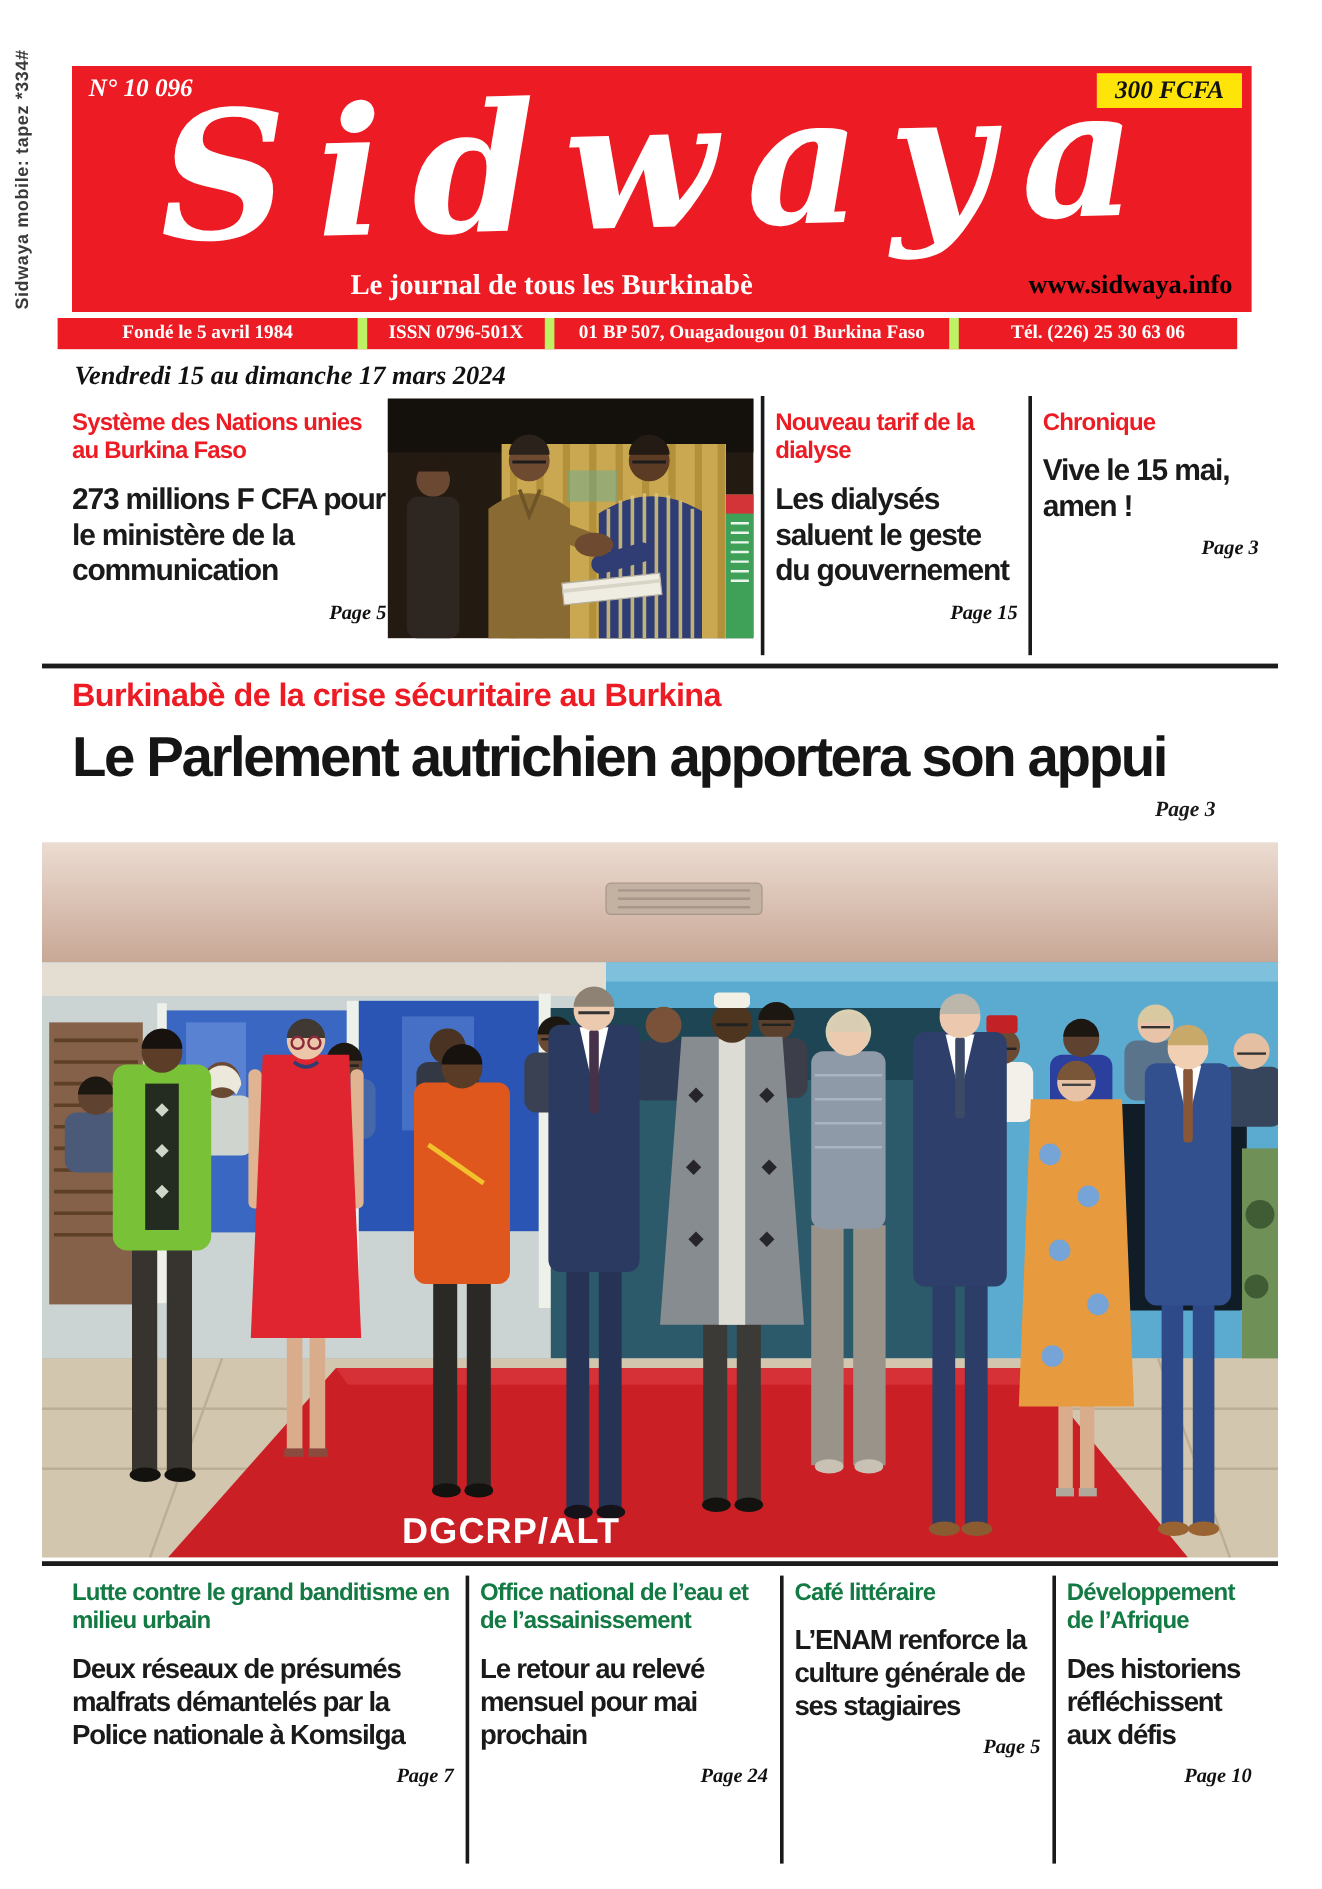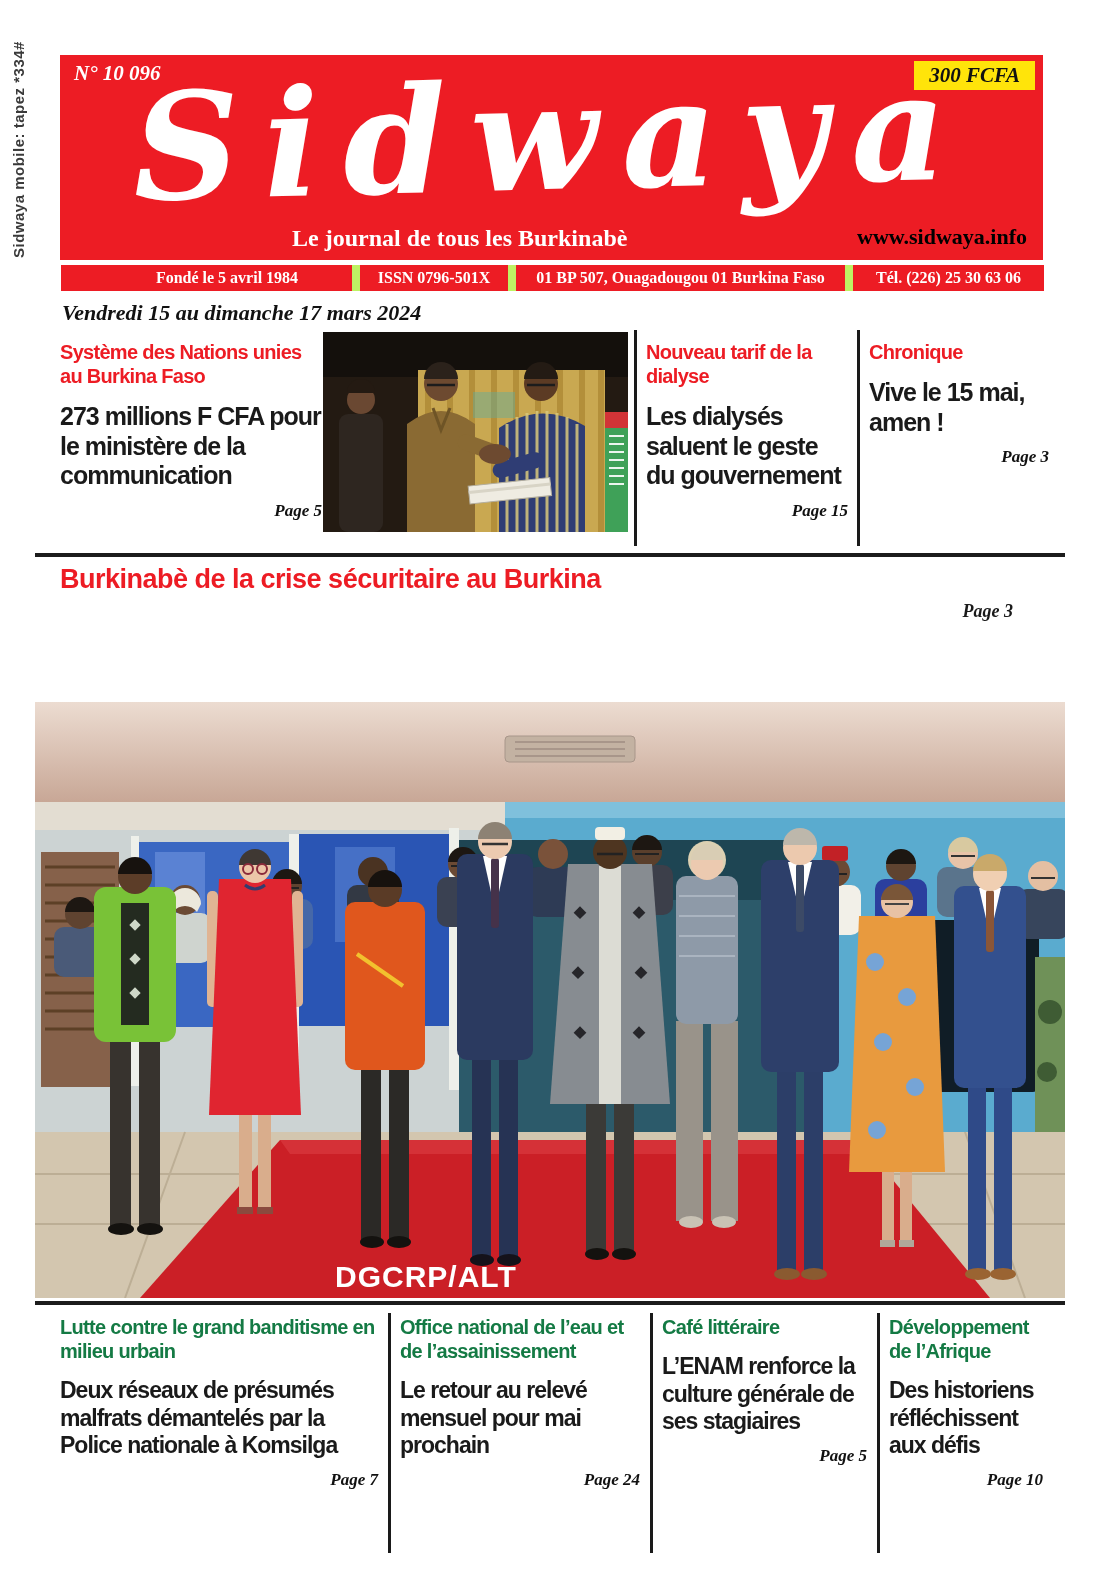--- a/index.html
+++ b/index.html
@@ -46,22 +46,22 @@
     position:absolute; left:232px; bottom:8px;
     color:#fff; font-family:"Liberation Serif", serif; font-weight:bold; font-size:24px;
   }
   .masthead-website {
     position:absolute; right:16px; bottom:10px;
     color:#000000; font-family:"Liberation Serif", serif; font-weight:bold; font-size:22px;
   }
 
   
   .info-bar {
-    position:absolute; left:61px; top:265px; width:983px; height:26px;
-    background:#ED1C24; display:flex; align-items:center;padding-left:41px;
+    position:absolute; left:48px; top:265px; width:983px; height:26px;
+    background:#ED1C24; display:flex; align-items:center;
   }
   .info-cell {
     color:#fff; font-family:"Liberation Serif", serif; font-weight:bold; font-size:16px;
     text-align:center; height:100%; display:flex; align-items:center; justify-content:center;
   }
   .info-cell + .info-cell { border-left:8px solid #bef264; }
   .ic1 { width:250px; } .ic2 { width:156px; } .ic3 { width:337px; } .ic4 { flex:1; }
 
   .date-line {
     position:absolute; left:62px; top:300px;
@@ -206,20 +206,21 @@
     <div class="kicker-red">Chronique</div>
     <div class="headline top-headline">Vive le 15 mai, amen !</div>
     <div class="page-ref">Page 3</div>
   </article>
 </section>
 
 <div class="h-rule rule-a"></div>
 
 <section class="lead">
   <div class="lead-kicker">Burkinabè de la crise sécuritaire au Burkina</div>
+  <div class="lead-headline">Le Parlement autrichien apportera son appui</div>
   <div class="lead-page">Page 3</div>
 </section>
 
 <figure class="main-photo">
   <svg viewBox="0 0 1030 596" preserveAspectRatio="none" aria-hidden="true">
     <defs>
       <linearGradient id="ceil" x1="0" y1="0" x2="0" y2="1">
         <stop offset="0" stop-color="#ecdcd1"></stop>
           <stop offset="1" stop-color="#c8a796"></stop>
       </linearGradient>

